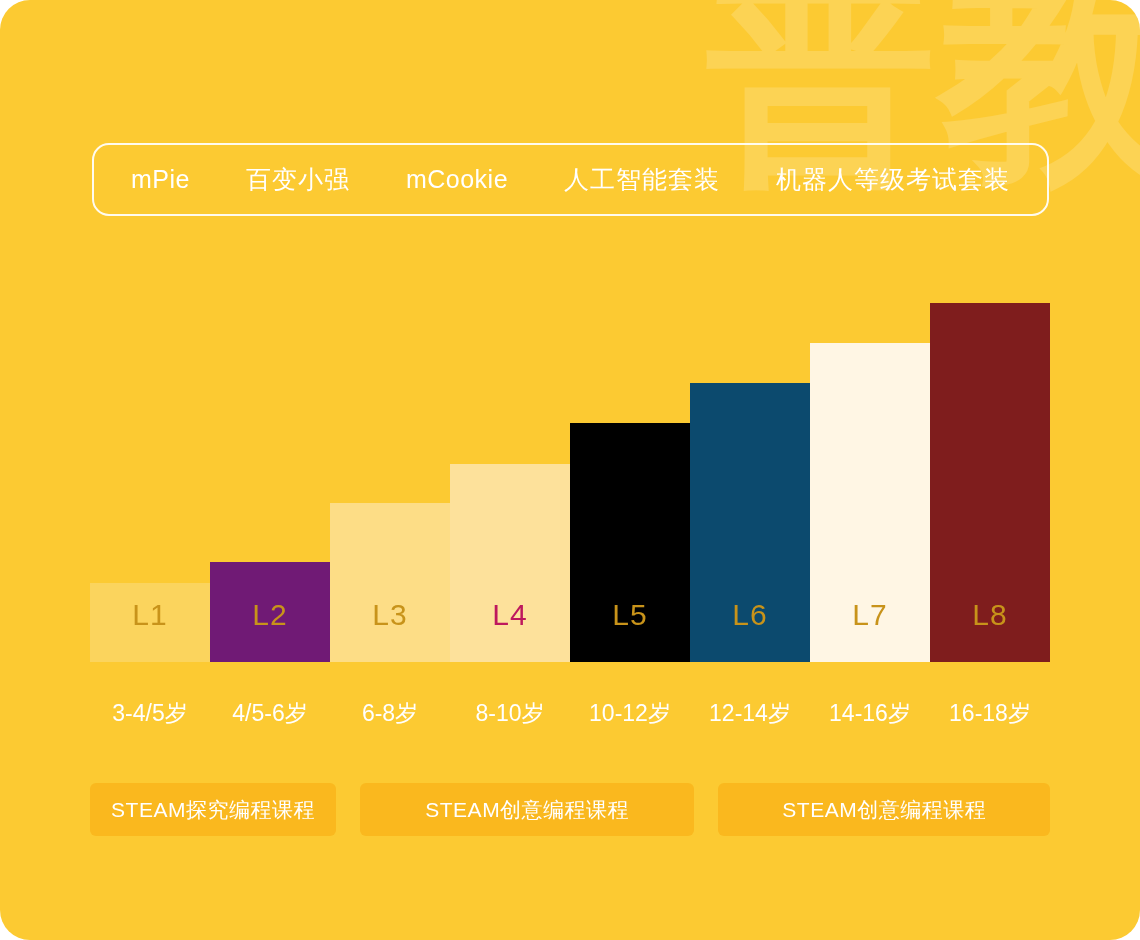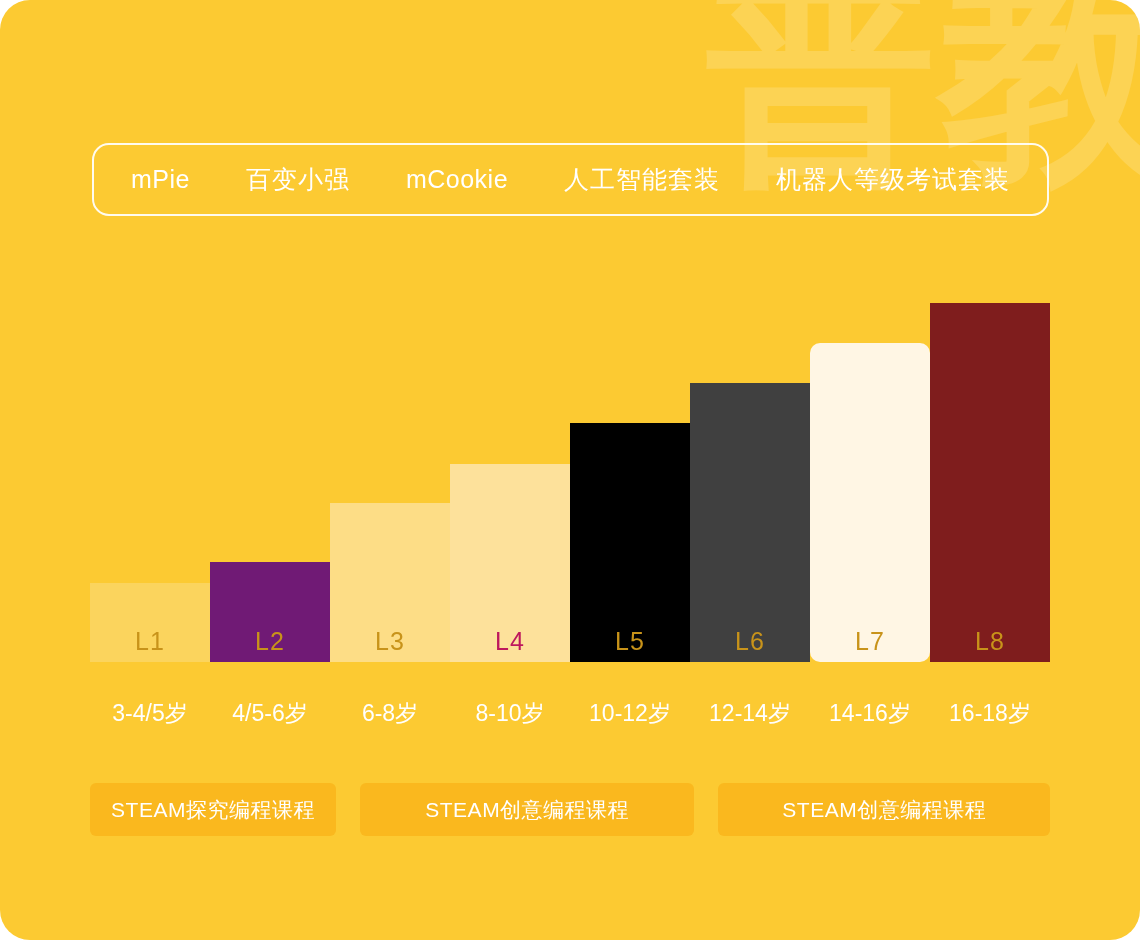--- a/index.html
+++ b/index.html
@@ -77,23 +77,23 @@
   }
   .bar {
     width: 120px;
     position: relative;
     display: flex;
     align-items: flex-end;
     justify-content: center;
   }
   .bar-label {
     color: #C8931A;
-    font-size: 25px;
+    font-size: 30px;
     letter-spacing: 1px;
-    padding-bottom: 6px;
+    padding-bottom: 30px;
     user-select: none;
   }
 
   
   .age-row {
     position: absolute;
     left: 90px;
     top: 698px;
     width: 960px;
     display: flex;
@@ -160,24 +160,24 @@
       </div>
       <div class="bar" style="height: 159px; background: rgb(253, 221, 134);">
         <span class="bar-label" style="color: rgb(200, 147, 26);">L3</span>
       </div>
       <div class="bar" style="height: 198px; background: rgb(253, 225, 155);">
         <span class="bar-label" style="color: #be185d;">L4</span>
       </div>
       <div class="bar" style="height: 239px; background: #000000;">
         <span class="bar-label" style="color: rgb(200, 147, 26);">L5</span>
       </div>
-      <div class="bar" style="height: 279px; background: #404040;">
+      <div class="bar" style="height: 279px; background: #0c4a6e;">
         <span class="bar-label" style="color: rgb(200, 147, 26);">L6</span>
       </div>
-      <div class="bar" style="height: 319px; background: rgb(255, 246, 228); border-radius: 10px;">
+      <div class="bar" style="height: 319px; background: rgb(255, 246, 228);">
         <span class="bar-label" style="color: rgb(200, 147, 26);">L7</span>
       </div>
       <div class="bar" style="height: 359px; background: #7f1d1d;">
         <span class="bar-label" style="color: rgb(200, 147, 26);">L8</span>
       </div>
     </div>
 
   <div class="age-row" id="age-row">
       <div class="age-cell">3-4/5岁</div>
       <div class="age-cell">4/5-6岁</div>

